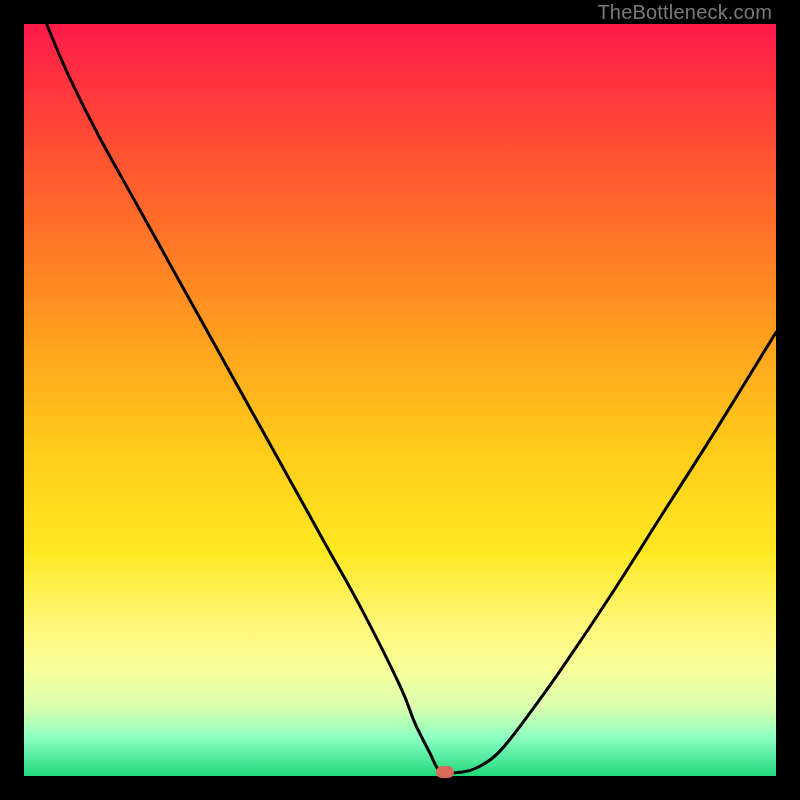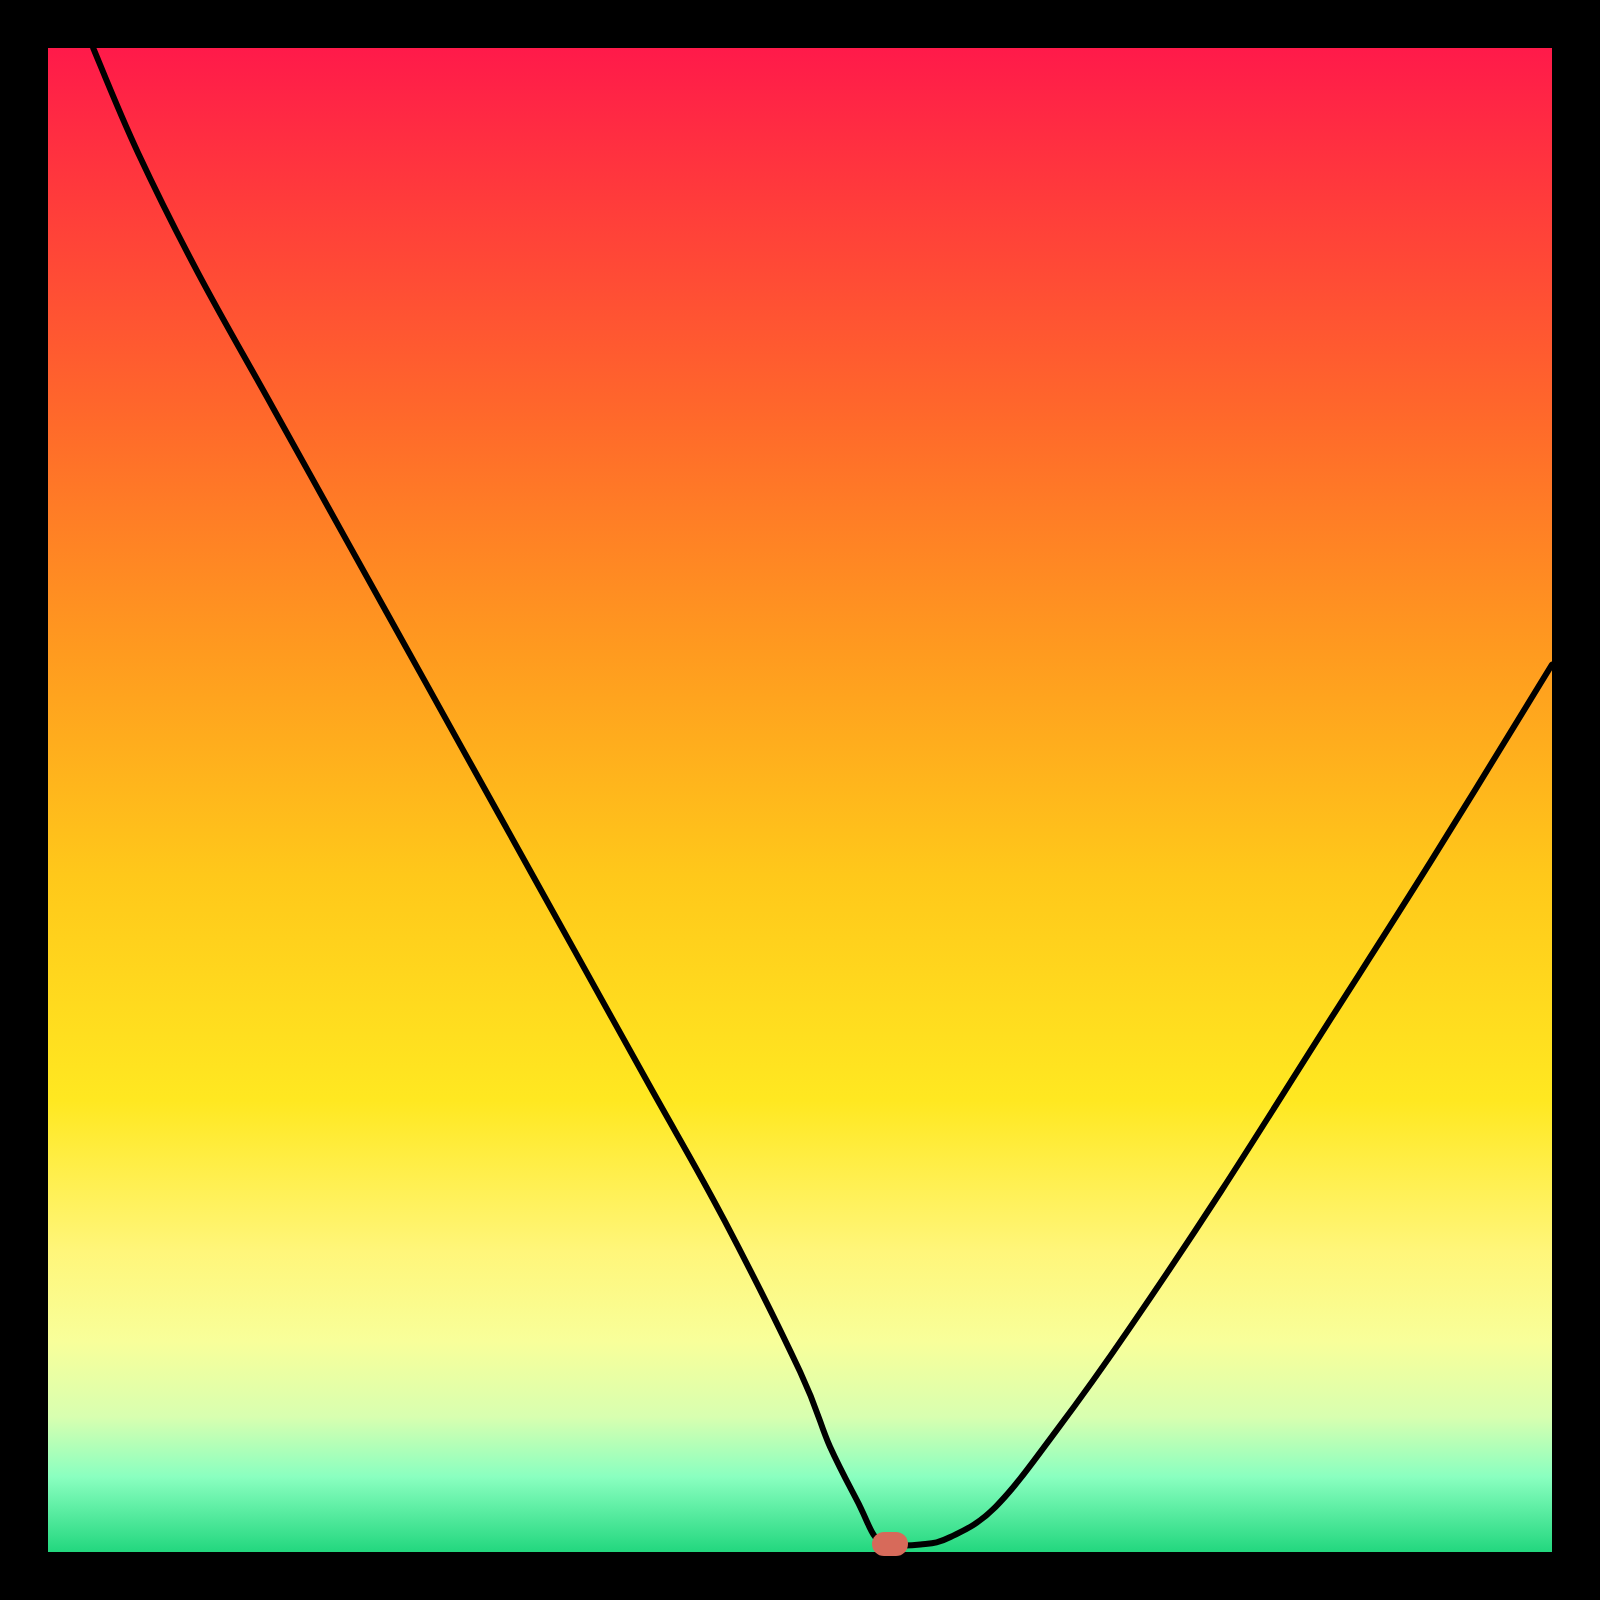--- a/index.html
+++ b/index.html
@@ -62,20 +62,21 @@
     border-radius: 6px;
     background: #d76a5a;
     transform: translate(-50%, -50%);
   }
 </style>
 </head>
 <body>
 
 <div class="frame">
 
+  <div class="watermark">TheBottleneck.com</div>
 
   <div class="plot-area">
 
     <svg class="curve" viewBox="0 0 752 752" preserveAspectRatio="none">
       <path id="curve-path" fill="none" stroke="#000000" stroke-width="3" stroke-linecap="round" stroke-linejoin="round" d="M 22.6 0.0 C 26.6 9.5, 35.6 32.3, 45.1 52.6 C 54.6 72.9, 63.0 89.8, 75.2 112.8 C 87.4 135.8, 99.3 156.1, 112.8 180.5 C 126.3 204.8, 136.9 223.8, 150.4 248.2 C 163.9 272.5, 174.5 291.5, 188.0 315.8 C 201.5 340.2, 212.1 359.2, 225.6 383.5 C 239.1 407.9, 249.7 426.8, 263.2 451.2 C 276.7 475.6, 287.3 494.5, 300.8 518.9 C 314.3 543.2, 324.9 560.8, 338.4 586.6 C 351.9 612.3, 366.5 641.5, 376.0 661.8 C 385.5 682.1, 385.6 687.2, 391.0 699.4 C 396.5 711.5, 402.0 721.3, 406.1 729.4 C 410.1 737.6, 410.9 741.1, 413.6 744.5 C 416.3 747.9, 417.1 747.6, 421.1 748.2 C 425.2 748.9, 430.7 748.9, 436.2 748.2 C 441.6 747.6, 444.4 747.9, 451.2 744.5 C 458.0 741.1, 464.3 738.9, 473.8 729.4 C 483.2 720.0, 491.7 708.1, 503.8 691.8 C 516.0 675.6, 526.6 660.9, 541.4 639.2 C 556.3 617.5, 569.0 598.6, 586.6 571.5 C 604.2 544.4, 620.2 518.6, 639.2 488.8 C 658.2 459.0, 671.5 438.6, 691.8 406.1 C 712.1 373.6, 741.2 325.9, 752.0 308.3"></path>
     </svg>
 
     <div class="marker" id="min-marker" style="left: 421.12px; top: 748.24px; background: rgb(215, 106, 90);"></div>
 
   </div>

